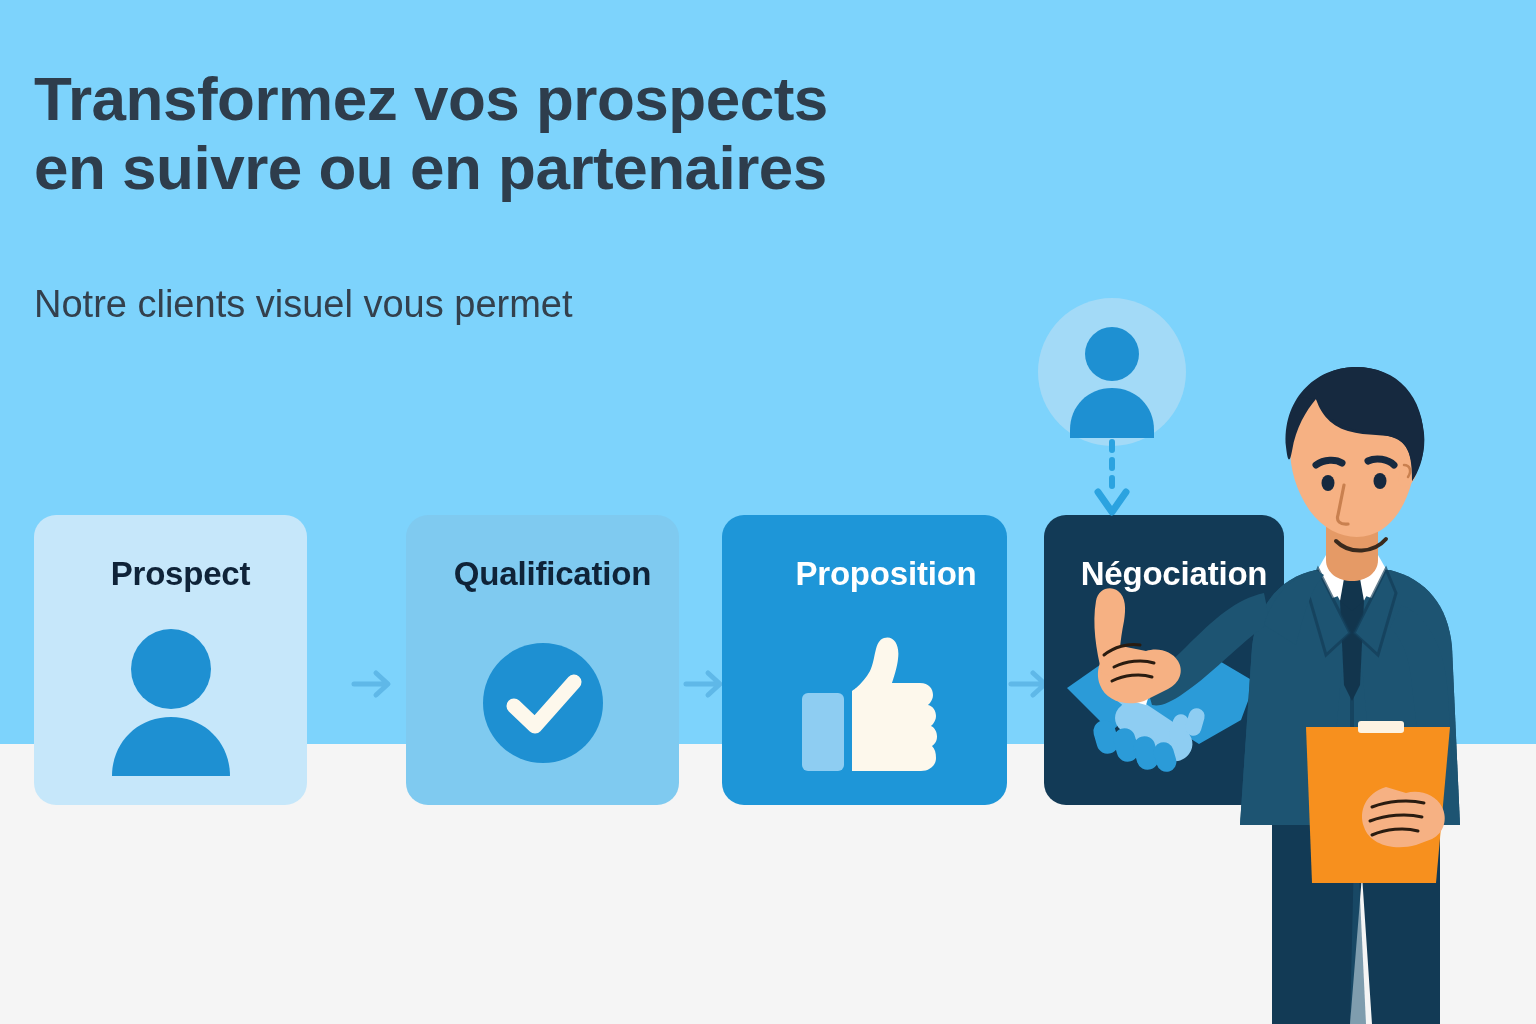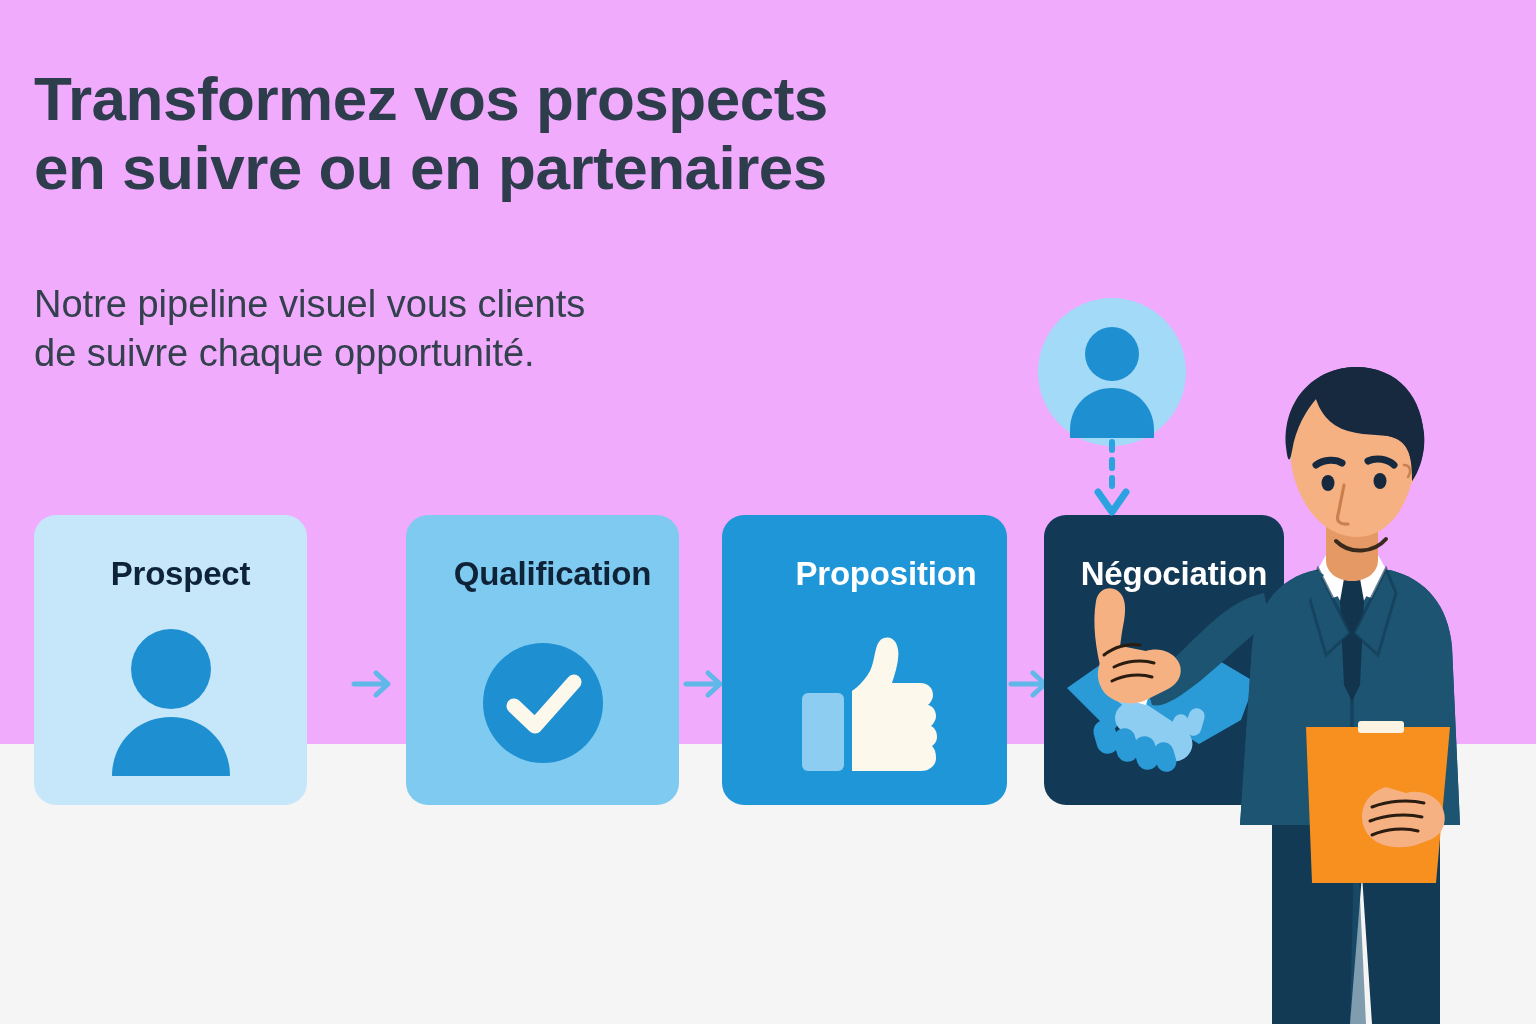--- a/index.html
+++ b/index.html
@@ -5,21 +5,21 @@
   * { margin:0; padding:0; box-sizing:border-box; }
   html, body {
     width:1536px; height:1024px;
     background:#f5f5f5;
     font-family:"Liberation Sans", sans-serif;
     overflow:hidden;
   }
   #stage {
     position:relative;
     width:1536px; height:744px;
-    background:#f0abfc;
+    background:#7dd3fc;
   }
 
   
   #headline {
     position:absolute; left:34px; top:64px;
     width:1060px;
     color:#2e3d4c;
     font-size:62px;
     font-weight:bold;
     line-height:1.12;
@@ -107,22 +107,21 @@
 <body>
 
 <div id="stage">
 
   <h1 id="headline">
     <span class="hl-line">Transformez vos prospects</span>
     <span class="hl-line">en suivre ou en partenaires</span>
   </h1>
 
   <p id="subtitle">
-    <span class="sub-line">Notre pipeline visuel vous clients</span>
-    <span class="sub-line">de suivre chaque opportunité.</span>
+    <span class="sub-line">Notre clients visuel vous permet</span>
   </p>
 
   <div id="pipeline">
 
     <div class="stage-card" id="card-prospect">
       <div class="stage-label">Prospect</div>
       <div class="stage-icon-wrap">
         <svg width="150" height="152" viewBox="0 0 150 152">
           <circle cx="75" cy="42" r="40" fill="#1e90d2"></circle>
           <path d="M75 90 C41 90 16 116 16 149 L134 149 C134 116 109 90 75 90 Z" fill="#1e90d2"></path>

